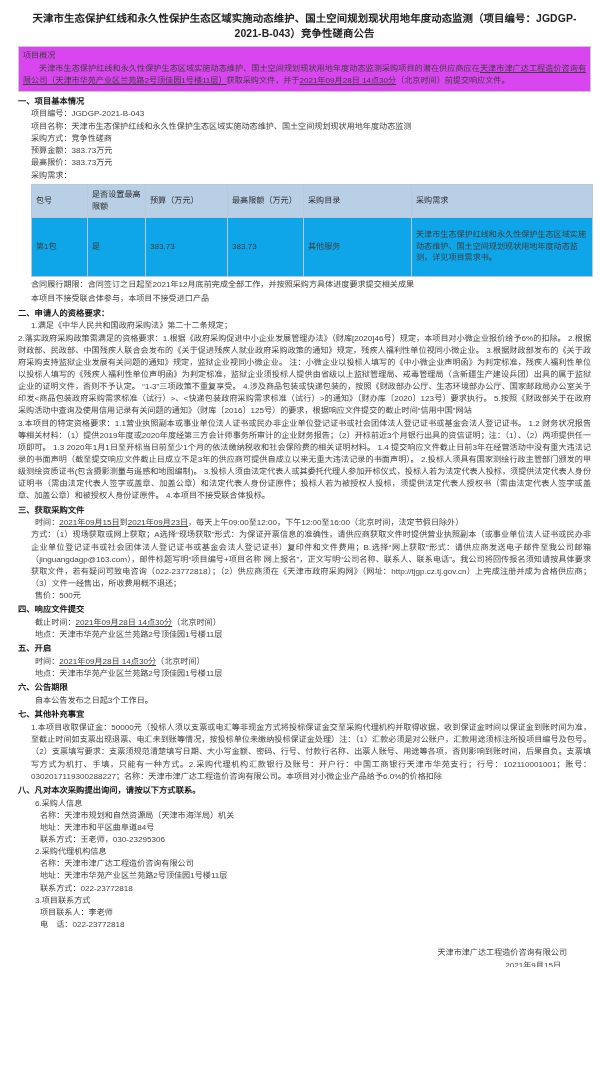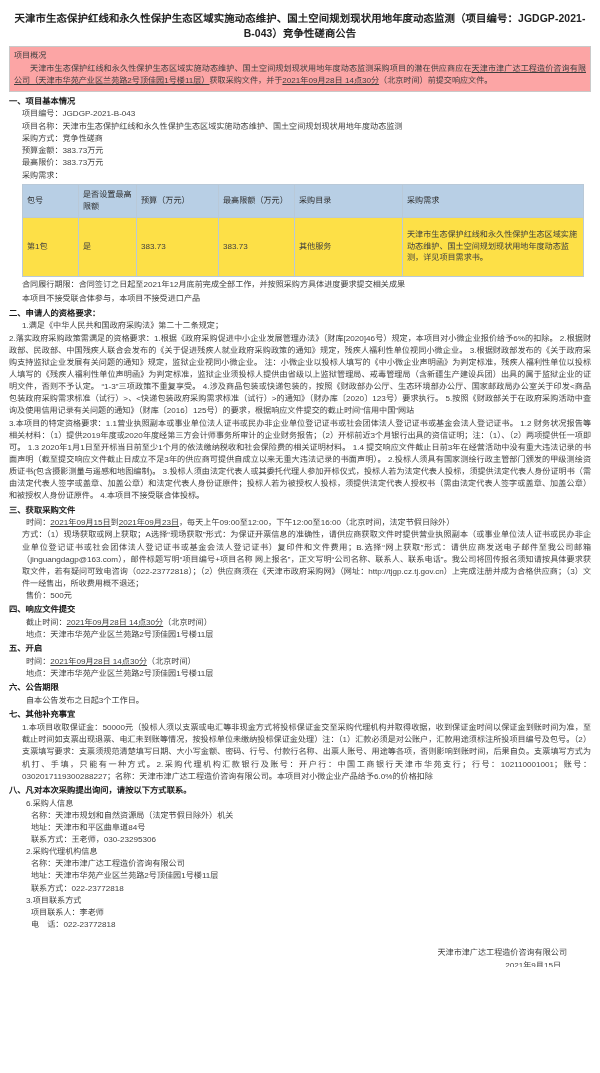--- a/index.html
+++ b/index.html
@@ -13,42 +13,42 @@
     font-family: "Liberation Sans", "DejaVu Sans", sans-serif;
     color: #3f3f3f;
     font-size: 8.1px;
     line-height: 1.42;
     -webkit-font-smoothing: antialiased;
   }
   .page {
     width: 600px;
     height: 967px;
     box-sizing: border-box;
-    padding: 8px 9px 6px 9px;
+    padding: 8px 9px 6px 18px;
     position: relative;
     overflow: hidden;
   }
 
   
   .doc-title {
     font-size: 10.4px;
     font-weight: bold;
     color: #222222;
     text-align: center;
     line-height: 1.45;
     margin: 3px 4px 5px 4px;
     letter-spacing: 0.1px;
   }
 
   
   .overview-box {
     border: 1px solid #c9c9c9;
     padding: 3px 4px 4px 4px;
     margin: 0 0 4px 0;
-    background: #fca5a5;
+    background: #d946ef;
   }
   .overview-label {
     font-size: 8.1px;
     color: #3f3f3f;
     margin-bottom: 1px;
   }
   .overview-body {
     font-size: 8.1px;
     color: #3f3f3f;
     line-height: 1.48;
@@ -111,21 +111,21 @@
     text-align: left;
     line-height: 1.42;
   }
   table.proc thead th {
     background: #b8cfe5;
     color: #2e2e2e;
     height: 26px;
     vertical-align: middle;
   }
   table.proc tbody td {
-    background: #fde047;
+    background: #0ea5e9;
     height: 52px;
     vertical-align: middle;
   }
   table.proc td.need {
     vertical-align: middle;
     line-height: 1.45;
   }
   .col1 { width: 56px; }
   .col2 { width: 58px; }
   .col3 { width: 82px; }
@@ -227,21 +227,21 @@
 
   <div class="sec-head tight">六、公告期限</div>
   <div class="field-line lvl1">自本公告发布之日起3个工作日。</div>
 
   <div class="sec-head tight">七、其他补充事宜</div>
   <div class="para-flow">1.本项目收取保证金：50000元（投标人须以支票或电汇等非现金方式将投标保证金交至采购代理机构并取得收据，收到保证金时间以保证金到账时间为准，至截止时间如支票出现退票、电汇未到账等情况，按投标单位未缴纳投标保证金处理）注：（1）汇款必须是对公账户，汇款用途须标注所投项目编号及包号。（2）支票填写要求：支票须规范清楚填写日期、大小写金额、密码、行号、付款行名称、出票人账号、用途等各项，否则影响到账时间，后果自负。支票填写方式为机打、手填，只能有一种方式。2.采购代理机构汇款银行及账号：开户行：中国工商银行天津市华苑支行；行号：102110001001；账号：0302017119300288227；名称：天津市津广达工程造价咨询有限公司。本项目对小微企业产品给予6.0%的价格扣除</div>
 
   <div class="sec-head tight">八、凡对本次采购提出询问，请按以下方式联系。</div>
 
   <div class="field-line lvl1">6.采购人信息</div>
-  <div class="field-line lvl2"><span>名称：</span><span>天津市规划和自然资源局（法定节假日除外）机关</span></div>
+  <div class="field-line lvl2"><span>名称：</span><span>天津市规划和自然资源局（天津市海洋局）机关</span></div>
   <div class="field-line lvl2"><span>地址：</span><span>天津市和平区曲阜道84号</span></div>
   <div class="field-line lvl2"><span>联系方式：</span><span>王老师，030-23295306</span></div>
 
   <div class="field-line lvl1">2.采购代理机构信息</div>
   <div class="field-line lvl2"><span>名称：</span><span>天津市津广达工程造价咨询有限公司</span></div>
   <div class="field-line lvl2"><span>地址：</span><span>天津市华苑产业区兰苑路2号顶佳园1号楼11层</span></div>
   <div class="field-line lvl2"><span>联系方式：</span><span>022-23772818</span></div>
 
   <div class="field-line lvl1">3.项目联系方式</div>
   <div class="field-line lvl2"><span>项目联系人：</span><span>李老师</span></div>

